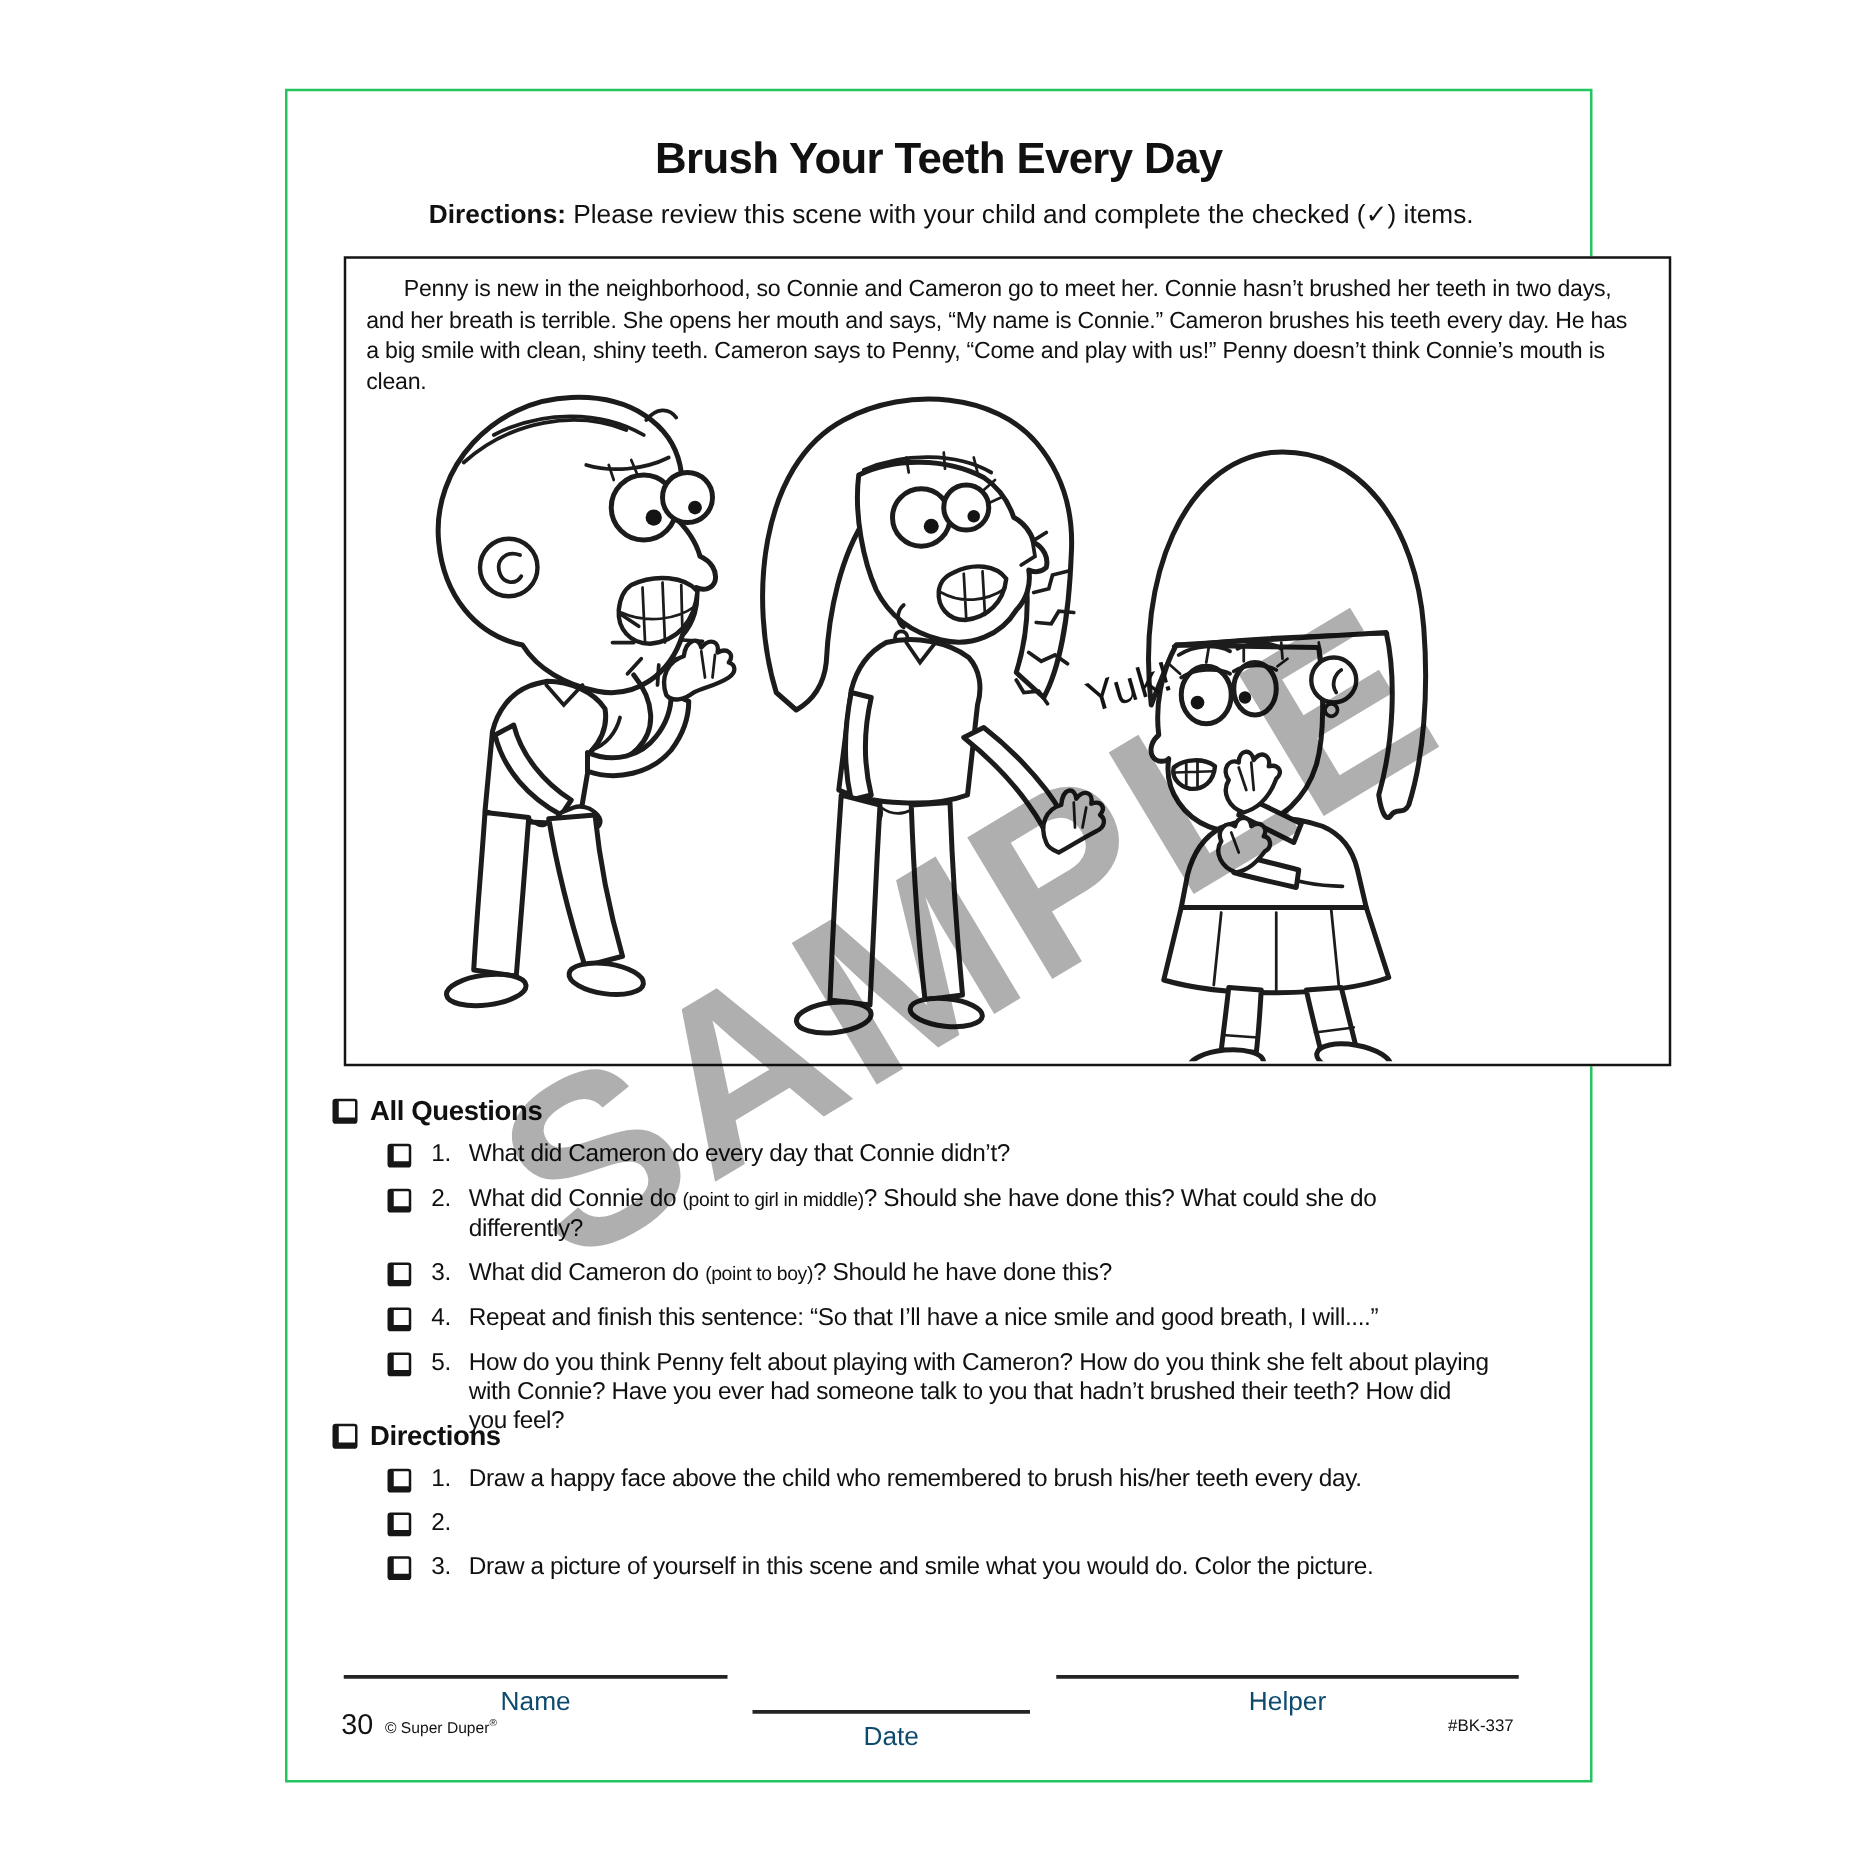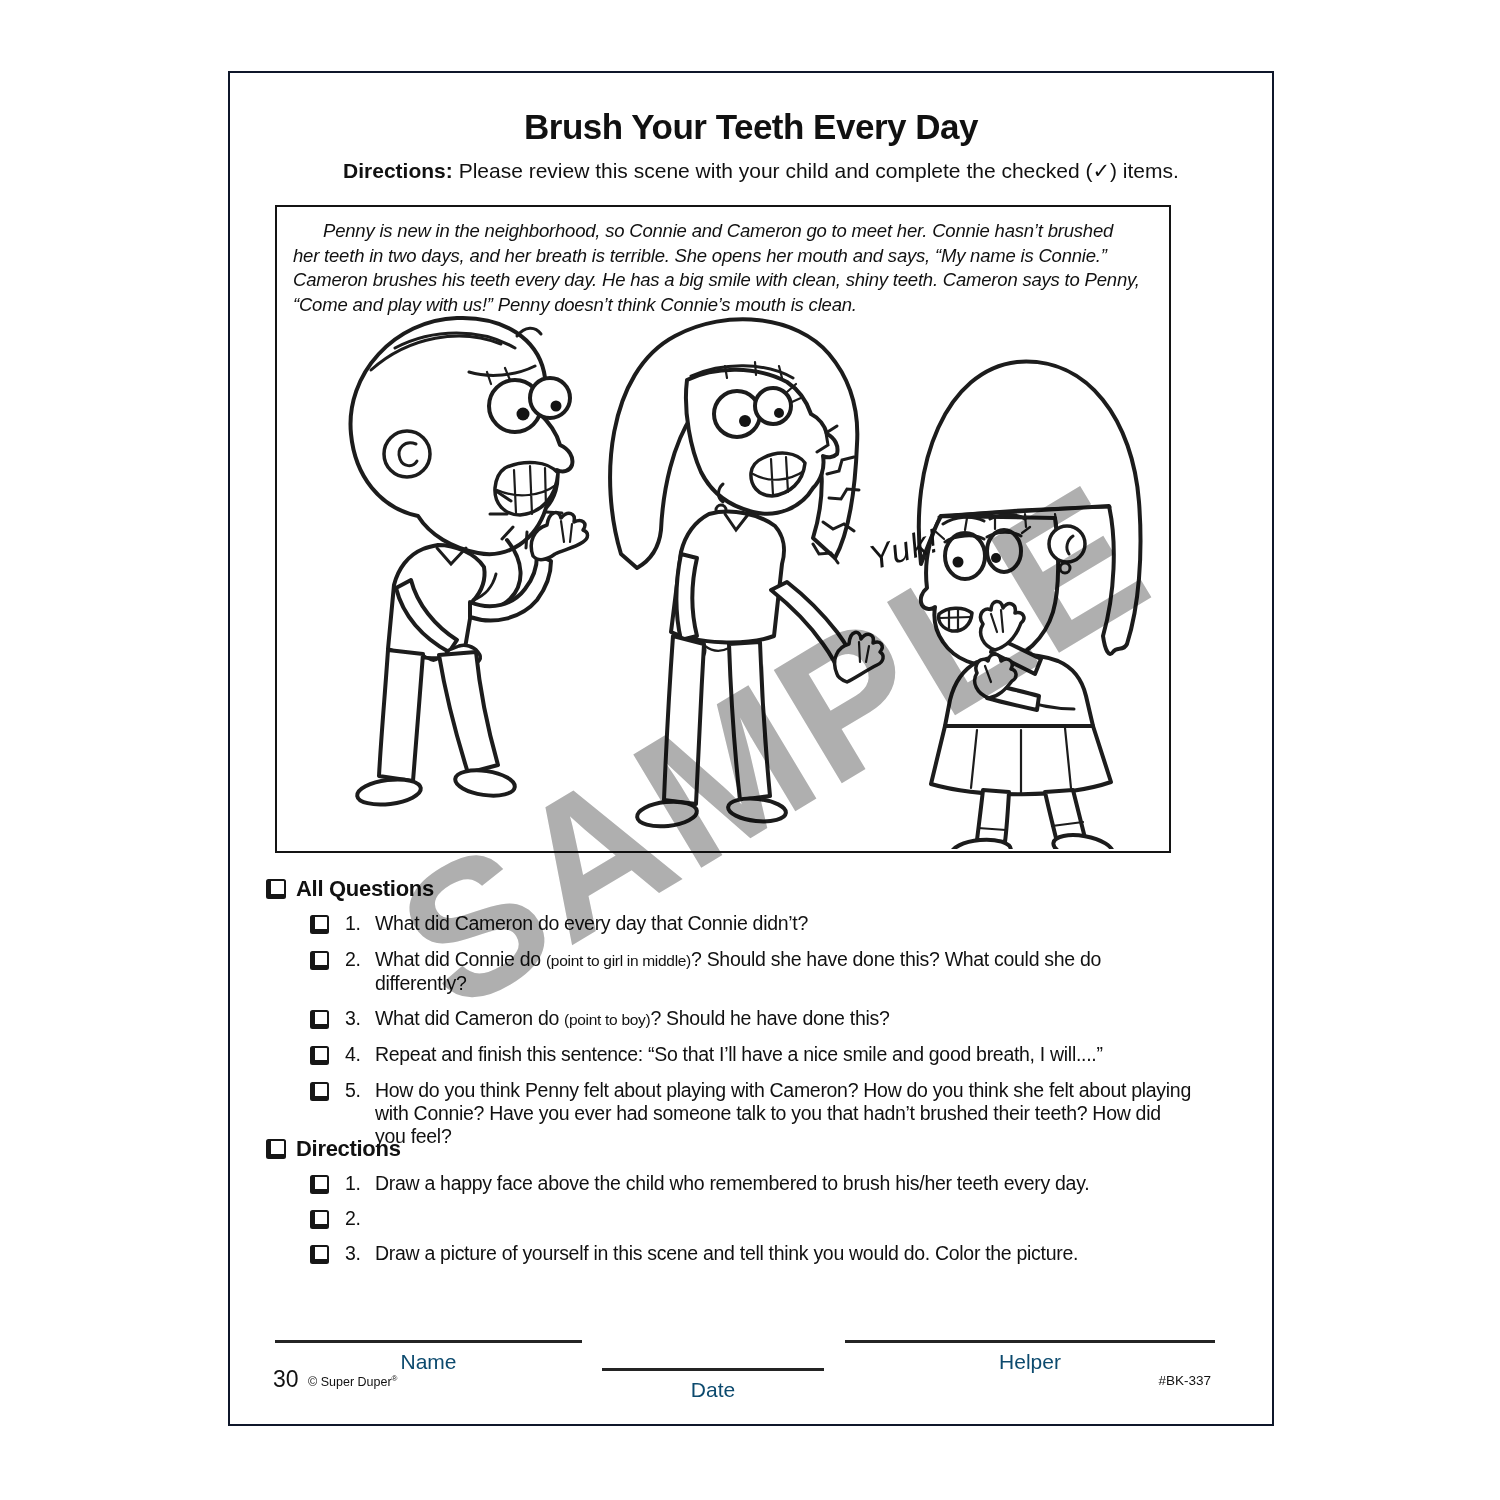--- a/index.html
+++ b/index.html
@@ -1,25 +1,25 @@
 <!DOCTYPE html>
 <html><head>
 <meta charset="utf-8">
 <style>
   html,body{margin:0;padding:0;background:#fff;}
   .canvas{position:relative;width:1500px;height:1500px;background:#fff;overflow:hidden;
           font-family:"Liberation Sans","DejaVu Sans",sans-serif;color:#111;}
   .sheet{position:absolute;left:228px;top:71px;width:1046px;height:1355px;
-         border:2px solid #0f172a;background:#fff;box-sizing:border-box;}
+         border:2px solid #22c55e;background:#fff;box-sizing:border-box;}
   .title{position:absolute;left:0;top:34px;width:100%;text-align:center;
          font-size:35px;font-weight:bold;letter-spacing:-0.5px;}
   .directions{position:absolute;left:0;top:86px;width:100%;text-align:center;font-size:21px;}
   .directions b{font-weight:bold;margin-left:20px;}
-  .scene-box{position:absolute;left:45px;top:132px;width:896px;height:648px;
-             border:2.5px solid #141414;box-sizing:border-box;background:#fff;font-style:italic;}
+  .scene-box{position:absolute;left:45px;top:132px;width:1062px;height:648px;
+             border:2.5px solid #141414;box-sizing:border-box;background:#fff;}
   .story{margin:12px 26px 0 16px;font-size:18.5px;line-height:24.5px;text-indent:30px;
          letter-spacing:-0.2px;}
   .scene-art{position:absolute;left:0;top:95px;width:934px;height:547px;}
   .list{position:absolute;left:36px;width:925px;font-size:19.5px;line-height:23px;letter-spacing:-0.3px;}
   .list.questions{top:804px;}
   .list.activities{top:1064px;}
   .sec-head{display:flex;align-items:center;gap:10px;font-size:22px;font-weight:bold;margin-bottom:10px;}
   .item{display:flex;align-items:flex-start;margin-top:12px;}
   .chk{display:inline-block;width:12px;height:12px;background:#fff;border:2.5px solid #161616;
        border-left-width:5px;border-bottom-width:5px;border-radius:2.5px;flex:0 0 auto;}
@@ -208,21 +208,21 @@
       <span class="num">1.</span>
       <span class="qtext">Draw a happy face above the child who remembered to brush his/her teeth every day.</span>
     </div>
     <div class="item">
       <span class="chk"></span>
       <span class="num">2.</span>
     </div>
     <div class="item">
       <span class="chk"></span>
       <span class="num">3.</span>
-      <span class="qtext">Draw a picture of yourself in this scene and tell think you would do. Color the picture.</span>
+      <span class="qtext">Draw a picture of yourself in this scene and smile what you would do. Color the picture.</span>
     </div>
   </div>
 
   <div class="sig sig-name">
     <span>Name</span>
   </div>
   <div class="sig sig-date">
     <span>Date</span>
   </div>
   <div class="sig sig-helper">

